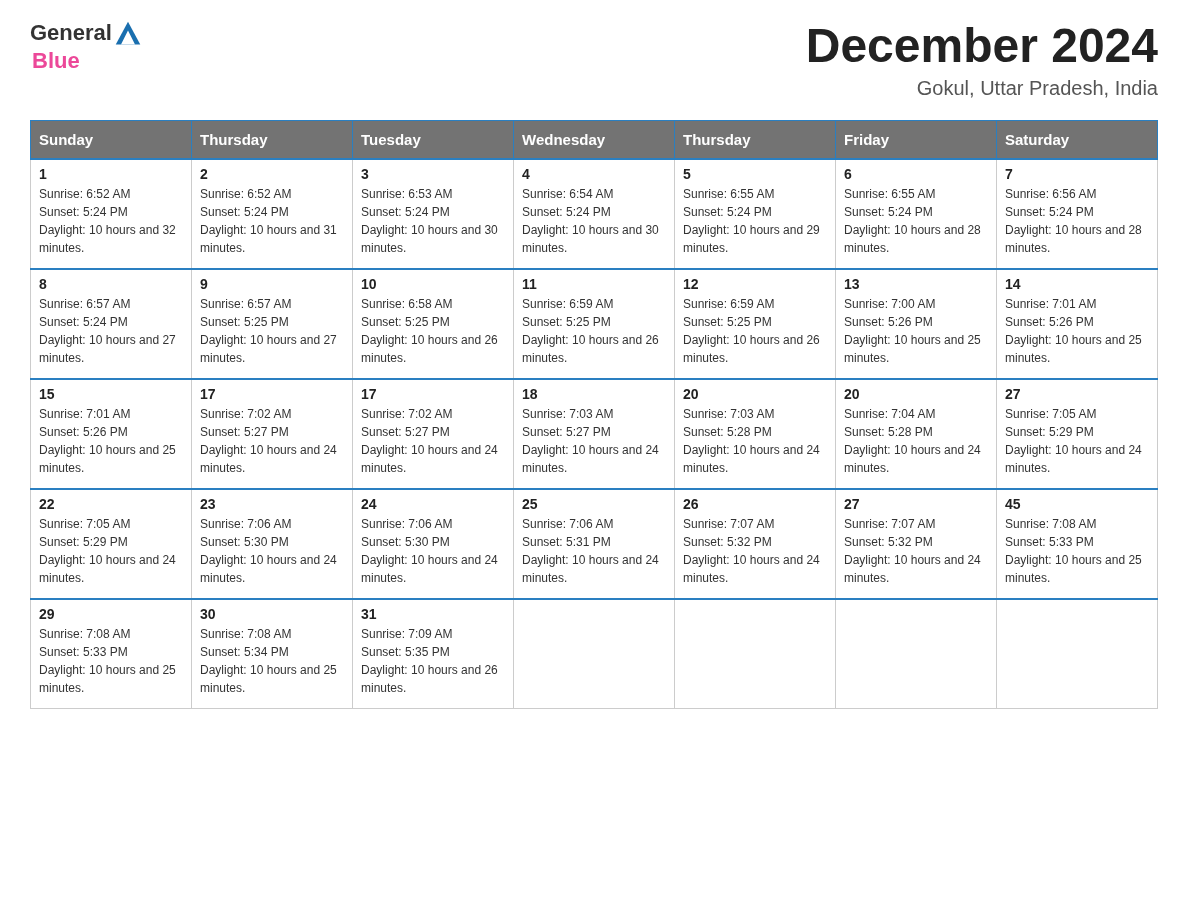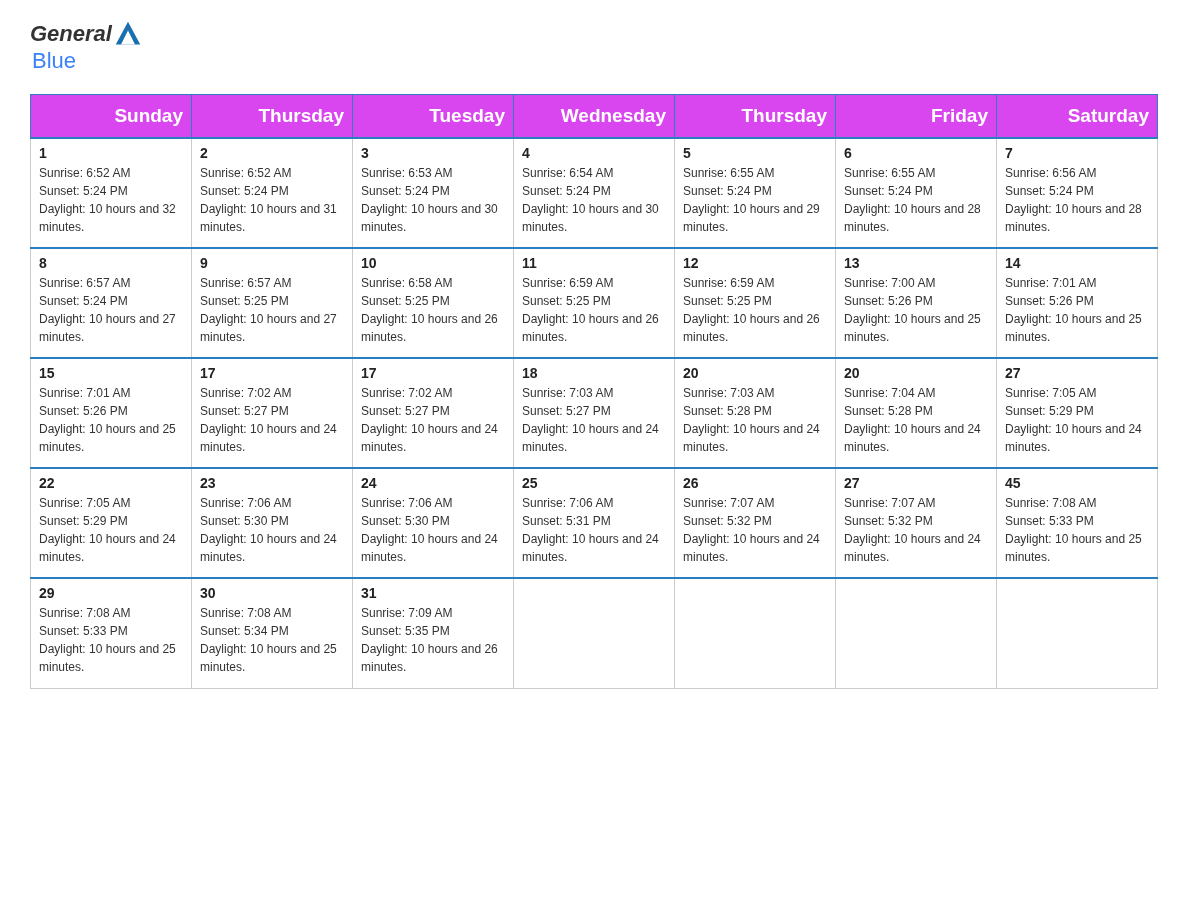--- a/index.html
+++ b/index.html
@@ -27,27 +27,26 @@
       height: 28px;
       margin-left: 2px;
     }
     .logo-wrapper {
       display: flex;
       flex-direction: column;
       align-items: flex-start;
     }
     .logo-line1 {
       display: flex;
-      align-items: center;
-      font-style: italic;
+      align-items: flex-start;
     }
     .logo-line2 {
       font-size: 22px;
-      font-weight: normal;
-      color: #3b82f6;
+      font-weight: bold;
+      color: #ec4899;
       margin-left: 2px;
     }
     .title-area {
       text-align: right;
     }
     .page-title {
       font-size: 48px;
       font-weight: bold;
       color: #222;
       line-height: 1.1;
@@ -56,26 +55,26 @@
       font-size: 20px;
       color: #555;
       margin-top: 4px;
     }
     .calendar-table {
       width: 100%;
       border-collapse: collapse;
       table-layout: fixed;
     }
     .calendar-table thead th {
-      background-color: #d946ef;
+      background-color: #737373;
       color: #fff;
-      font-size: 19px;
+      font-size: 15px;
       font-weight: bold;
       padding: 10px 8px;
-      text-align: right;
+      text-align: left;
       border: 1px solid #2a7fc1;
     }
     .calendar-table tbody td {
       border: 1px solid #ccc;
       vertical-align: top;
       padding: 6px 8px;
       font-size: 12.5px;
       color: #333;
       height: 110px;
     }
@@ -105,20 +104,24 @@
 <div class="header-area">
   <div class="logo-wrapper">
     <div class="logo-line1">
       <span class="logo-text-general">General</span>
       <svg class="logo-icon" viewBox="0 0 32 32" xmlns="http://www.w3.org/2000/svg">
         <polygon points="16,2 30,28 2,28" fill="#1a6faf"></polygon>
         <polygon points="16,12 24,28 8,28" fill="white"></polygon>
       </svg>
     </div>
     <div class="logo-line2">Blue</div>
+  </div>
+  <div class="title-area">
+    <div class="page-title">December 2024</div>
+    <div class="page-subtitle">Gokul, Uttar Pradesh, India</div>
   </div>
 </div>
 
 <table class="calendar-table">
   <thead>
     <tr>
       <th>Sunday</th>
       <th>Thursday</th>
       <th>Tuesday</th>
       <th>Wednesday</th>

